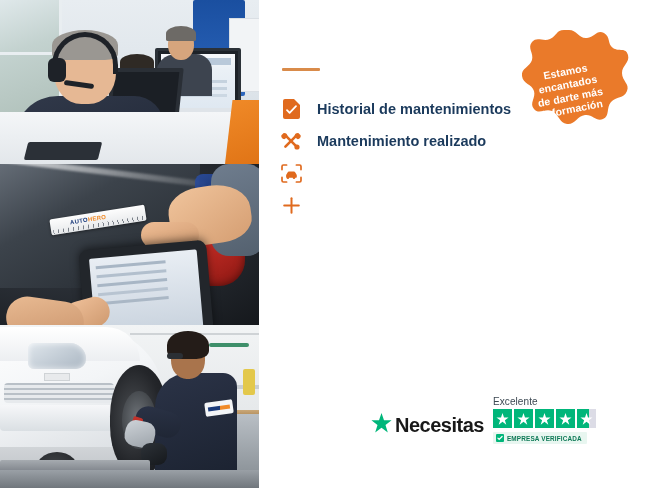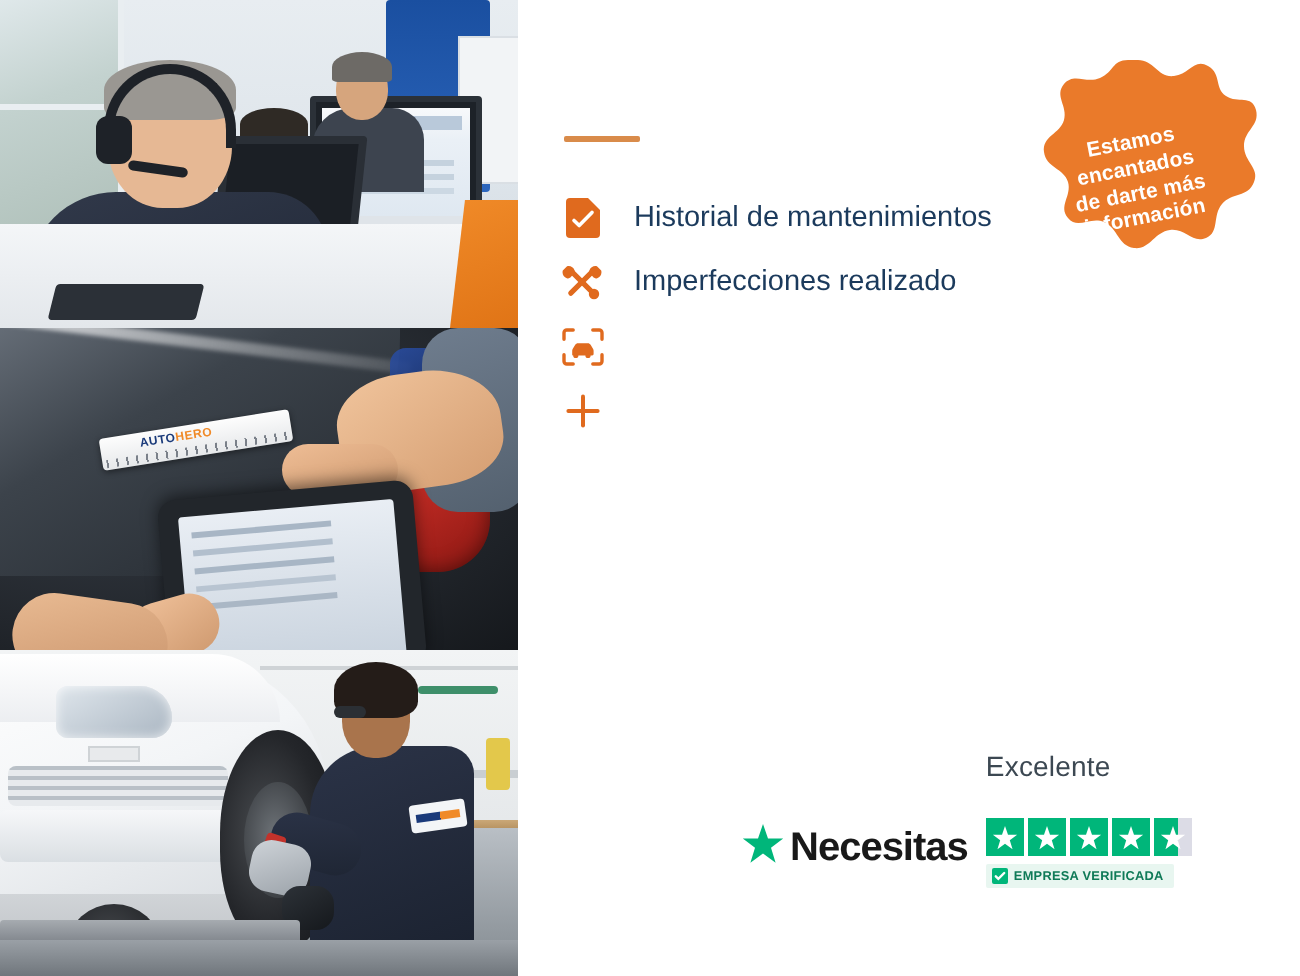--- a/index.html
+++ b/index.html
@@ -277,20 +277,21 @@
   .feature-icon {
     width: 22px; height: 22px;
     flex: 0 0 22px;
     display: flex; align-items: center; justify-content: center;
     color: #e06a1e;
   }
   .feature-label {
     font-size: 14.5px;
     color: #1b3a5c;
     white-space: nowrap;
+    font-weight: bold;
   }
 
   
   .para {
     margin-top: 20px;
     font-size: 12.6px;
     line-height: 1.62;
     color: #2d4f74;
   }
 
@@ -306,21 +307,21 @@
   .tp-logo {
     display: flex; align-items: center; gap: 3px;
     margin-bottom: 7px;
   }
   .tp-logo-text {
     font-size: 20px; font-weight: 700; color: #191919;
     letter-spacing: -0.5px;
   }
   .tp-right { display:flex; flex-direction:column; align-items:flex-start; }
   .tp-excelente {
-    font-size: 14px; color: #3c4852; margin-bottom: 18px; letter-spacing:.1px;
+    font-size: 10px; color: #3c4852; margin-bottom: 2px; letter-spacing:.1px;
   }
   .tp-stars { display:flex; gap: 2px; }
   .tp-star {
     width: 19px; height: 19px;
     background: #00b67a;
     display:flex; align-items:center; justify-content:center;
     position: relative; overflow: hidden;
   }
   .tp-star.partial { background: #dcdce6; }
   .tp-star.partial .fill {
@@ -491,21 +492,21 @@
           <svg width="20" height="20" viewBox="0 0 20 20">
             <g stroke="#e06a1e" stroke-width="2.6" stroke-linecap="round">
               <path d="M4.2 4.2 L15.6 15.6"></path>
               <path d="M15.8 4.2 L4.4 15.6"></path>
             </g>
             <path fill="#e06a1e" d="M2.4 2.2c1.6-.5 3.4.4 3.9 2 .2.7 0 1.3-.4 1.7L4.2 7.8c-.5.4-1.1.5-1.8.3C.8 7.6-.1 5.8.4 4.2z"></path>
             <path fill="#e06a1e" d="M17.6 2.2c-1.6-.5-3.4.4-3.9 2-.2.7 0 1.3.4 1.7l1.7 1.9c.5.4 1.1.5 1.8.3 1.6-.5 2.5-2.3 2-3.9z"></path>
             <circle cx="16" cy="16" r="2.6" fill="#e06a1e"></circle>
           </svg>
         </span>
-        <span class="feature-label">Imperfecciones realizado</span>
+        <span class="feature-label">Mantenimiento realizado</span>
       </div>
 
 
       <div class="feature">
         <span class="feature-icon">
           <svg width="21" height="19" viewBox="0 0 21 19" fill="none" stroke="#e06a1e" stroke-width="1.7" stroke-linecap="round">
             <path d="M1 5.6V2.4A1.4 1.4 0 0 1 2.4 1h3.2"></path>
             <path d="M20 5.6V2.4A1.4 1.4 0 0 0 18.6 1h-3.2"></path>
             <path d="M1 13.4v3.2A1.4 1.4 0 0 0 2.4 18h3.2"></path>
             <path d="M20 13.4v3.2A1.4 1.4 0 0 1 18.6 18h-3.2"></path>

